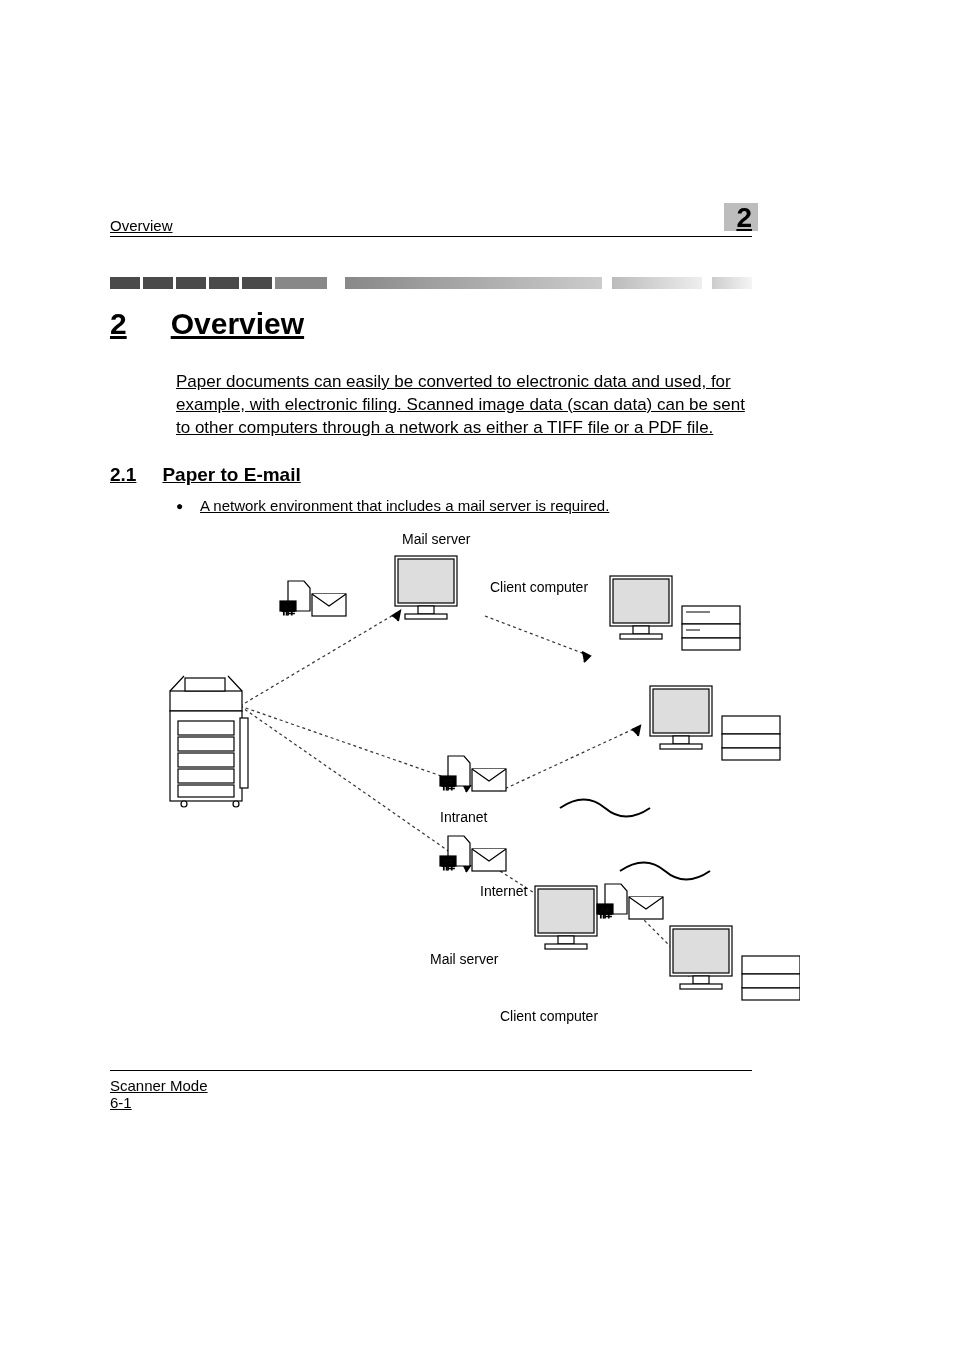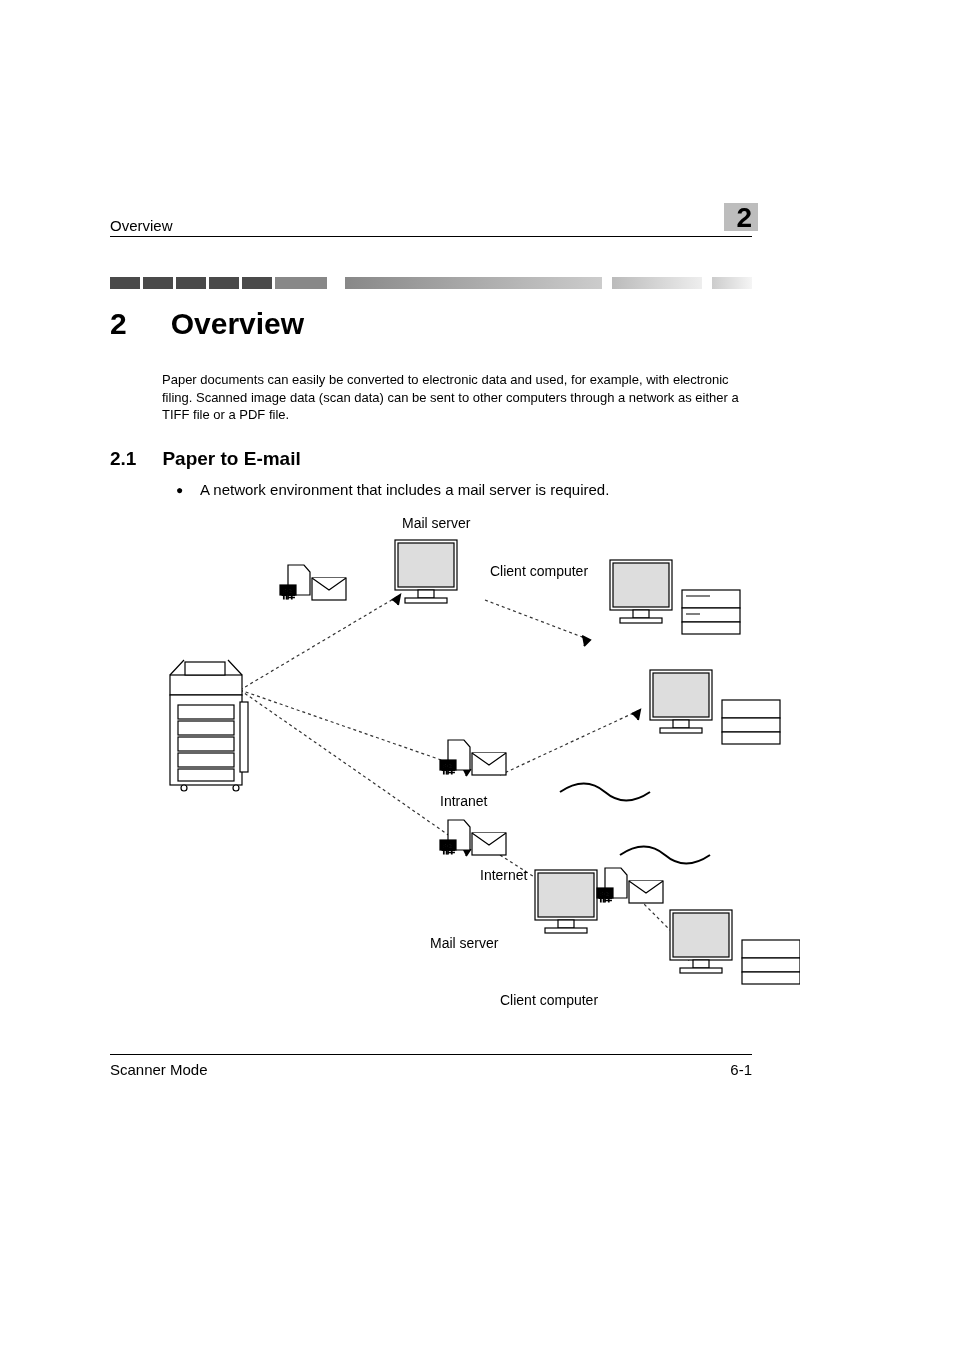--- a/index.html
+++ b/index.html
@@ -7,20 +7,21 @@
     padding: 0;
     background: #fff;
     font-family: Arial, Helvetica, sans-serif;
     color: #000;
     width: 954px;
   }
   .page {
     padding: 200px 110px 120px 110px;
     box-sizing: border-box;
     width: 862px;
+    text-decoration: underline;
   }
   .running-head {
     display: flex;
     justify-content: space-between;
     align-items: flex-end;
     border-bottom: 1.5px solid #000;
     padding-bottom: 2px;
     margin-bottom: 40px;
   }
   .running-head .title {
@@ -65,22 +66,22 @@
   }
   h1 .chnum { }
   h2 {
     font-size: 19px;
     font-weight: bold;
     margin: 24px 0 10px 0;
     display: flex;
     gap: 26px;
   }
   .body-text {
-    margin-left: 52px;
-    font-size: 13px;
+    margin-left: 66px;
+    font-size: 17px;
     line-height: 1.35;
   }
   .body-text p { margin: 0 0 14px 0; }
   ul.bullets {
     list-style: none;
     margin: 0 0 10px 60px;
     padding: 0;
     font-size: 15px;
     line-height: 1.35;
   }
@@ -103,20 +104,21 @@
   .diagram-label {
     font-size: 14px;
   }
   .footer {
     border-top: 1.5px solid #000;
     margin-top: 40px;
     padding-top: 6px;
     display: flex;
     justify-content: space-between;
     font-size: 15px;
+    flex-direction: column;
   }
   svg text { font-family: Arial, Helvetica, sans-serif; }
 </style>
 </head>
 <body>
 
 <div class="page">
 
   <div class="running-head">
     <span class="title">Overview</span>

